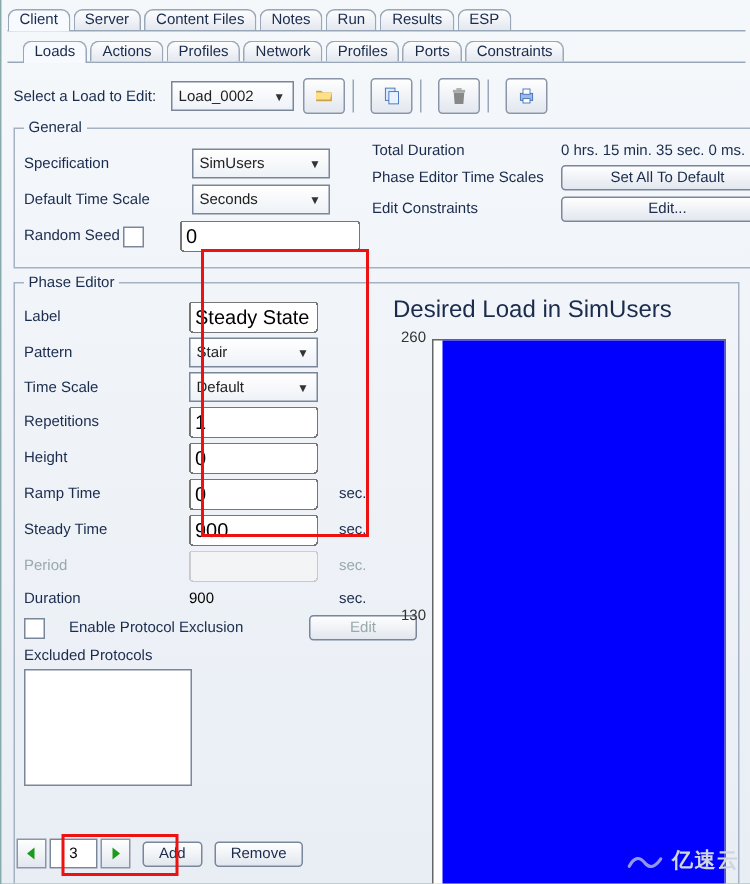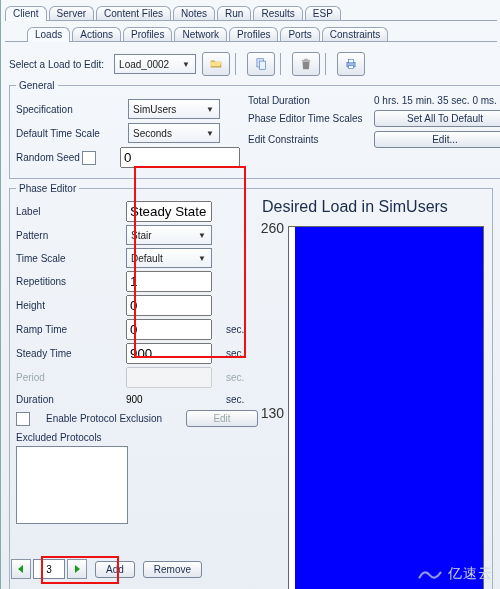--- a/index.html
+++ b/index.html
@@ -27,52 +27,52 @@
 
 .rt{display:grid;grid-template-columns:120px 1fr;gap:4px 6px;align-items:center}
 .phaseL{flex:0 0 240px}
 .phaseR{flex:1;min-width:0}
 .formrow{display:grid;grid-template-columns:96px 86px 28px;gap:14px;align-items:center;margin:3px 0}
 .formrow .val{height:16px;display:flex;align-items:center;font-size:10px}
 .redbox{position:absolute;border:2px solid #e11;pointer-events:none}
 .chartTitle{font-size:16px;color:#1a2b4c;margin-bottom:2px}
 .chart{position:relative;border:0;width:100%;height:410px}
 .chart .yaxis{position:absolute;left:0;top:0;bottom:20px;width:24px}
-.chart .ytick{position:absolute;right:2px;font-size:14px;color:#333}
+.chart .ytick{position:absolute;right:2px;font-size:10px;color:#333}
 .chart .plot{position:absolute;left:26px;right:2px;top:8px;bottom:20px;border:1px solid #666;background:#fff}
 .chart .blue{position:absolute;left:6px;right:0;top:0;bottom:0;background:#0100ff}
 
 .bottom{position:absolute;left:10px;bottom:10px;display:flex;align-items:center;gap:8px}
 .stepper{display:flex;align-items:center;border:0}
 .navbtn{width:18px;height:18px;border:1px solid #8a96a8;background:linear-gradient(#fefefe,#e2e7ef);display:flex;align-items:center;justify-content:center;cursor:pointer}
 .navbtn svg{width:10px;height:10px}
 .stepinput{width:26px;height:16px;border:1px solid #7a8699;text-align:center;font-size:10px;margin:0 2px}
 
-.wm{position:absolute;right:8px;bottom:6px;font-size:14px;font-weight:normal;color:#cfd6de;letter-spacing:1px;display:flex;align-items:center;gap:4px}
+.wm{position:absolute;right:8px;bottom:6px;font-size:14px;font-weight:bold;color:#cfd6de;letter-spacing:1px;display:flex;align-items:center;gap:4px}
 .wm svg{width:28px;height:16px;opacity:.7}
 .chk{width:12px;height:12px;border:1px solid #7a8699;background:#fff;display:inline-block;margin-right:4px;vertical-align:middle}
 .excluded{width:110px;height:76px;border:1px solid #7a8699;background:#fff;margin-top:3px}
 </style>
 </head>
 <body>
 
 <div class="window">
 
   <div class="tabrow" id="topTabs">
       <span class="tab active">Client</span>
       <span class="tab">Server</span>
       <span class="tab">Content Files</span>
       <span class="tab">Notes</span>
       <span class="tab">Run</span>
       <span class="tab">Results</span>
       <span class="tab">ESP</span>
     </div>
   <div class="tabstrip-bottom"></div>
 
-  <div class="tabrow" style="padding-left:26px" id="subTabs">
+  <div class="tabrow" style="padding-left:14px" id="subTabs">
       <span class="tab active">Loads</span>
       <span class="tab">Actions</span>
       <span class="tab">Profiles</span>
       <span class="tab">Network</span>
       <span class="tab">Profiles</span>
       <span class="tab">Ports</span>
       <span class="tab">Constraints</span>
     </div>
   <div class="tabstrip-bottom"></div>
 
@@ -203,21 +203,21 @@
               <span class="lbl dis">sec.</span>
             </div>
           <div class="formrow">
               <span class="lbl">Duration</span>
               <span class="val">900</span>
               <span class="lbl">sec.</span>
             </div>
           <div class="formrow" style="grid-template-columns:16px 110px 86px">
             <span class="chk"></span>
             <span class="lbl" style="white-space:nowrap">Enable Protocol Exclusion</span>
-            <span class="btn dis" style="padding:2px 0;width:70px;margin-left:16px">Edit</span>
+            <span class="btn dis" style="padding:2px 0;width:70px;margin-left:36px">Edit</span>
           </div>
           <div style="margin-top:4px">
             <span class="lbl">Excluded Protocols</span>
             <div class="excluded"></div>
           </div>
         </div>
 
         <div class="phaseR">
           <div class="chartTitle">Desired Load in SimUsers</div>
           <div class="chart">

